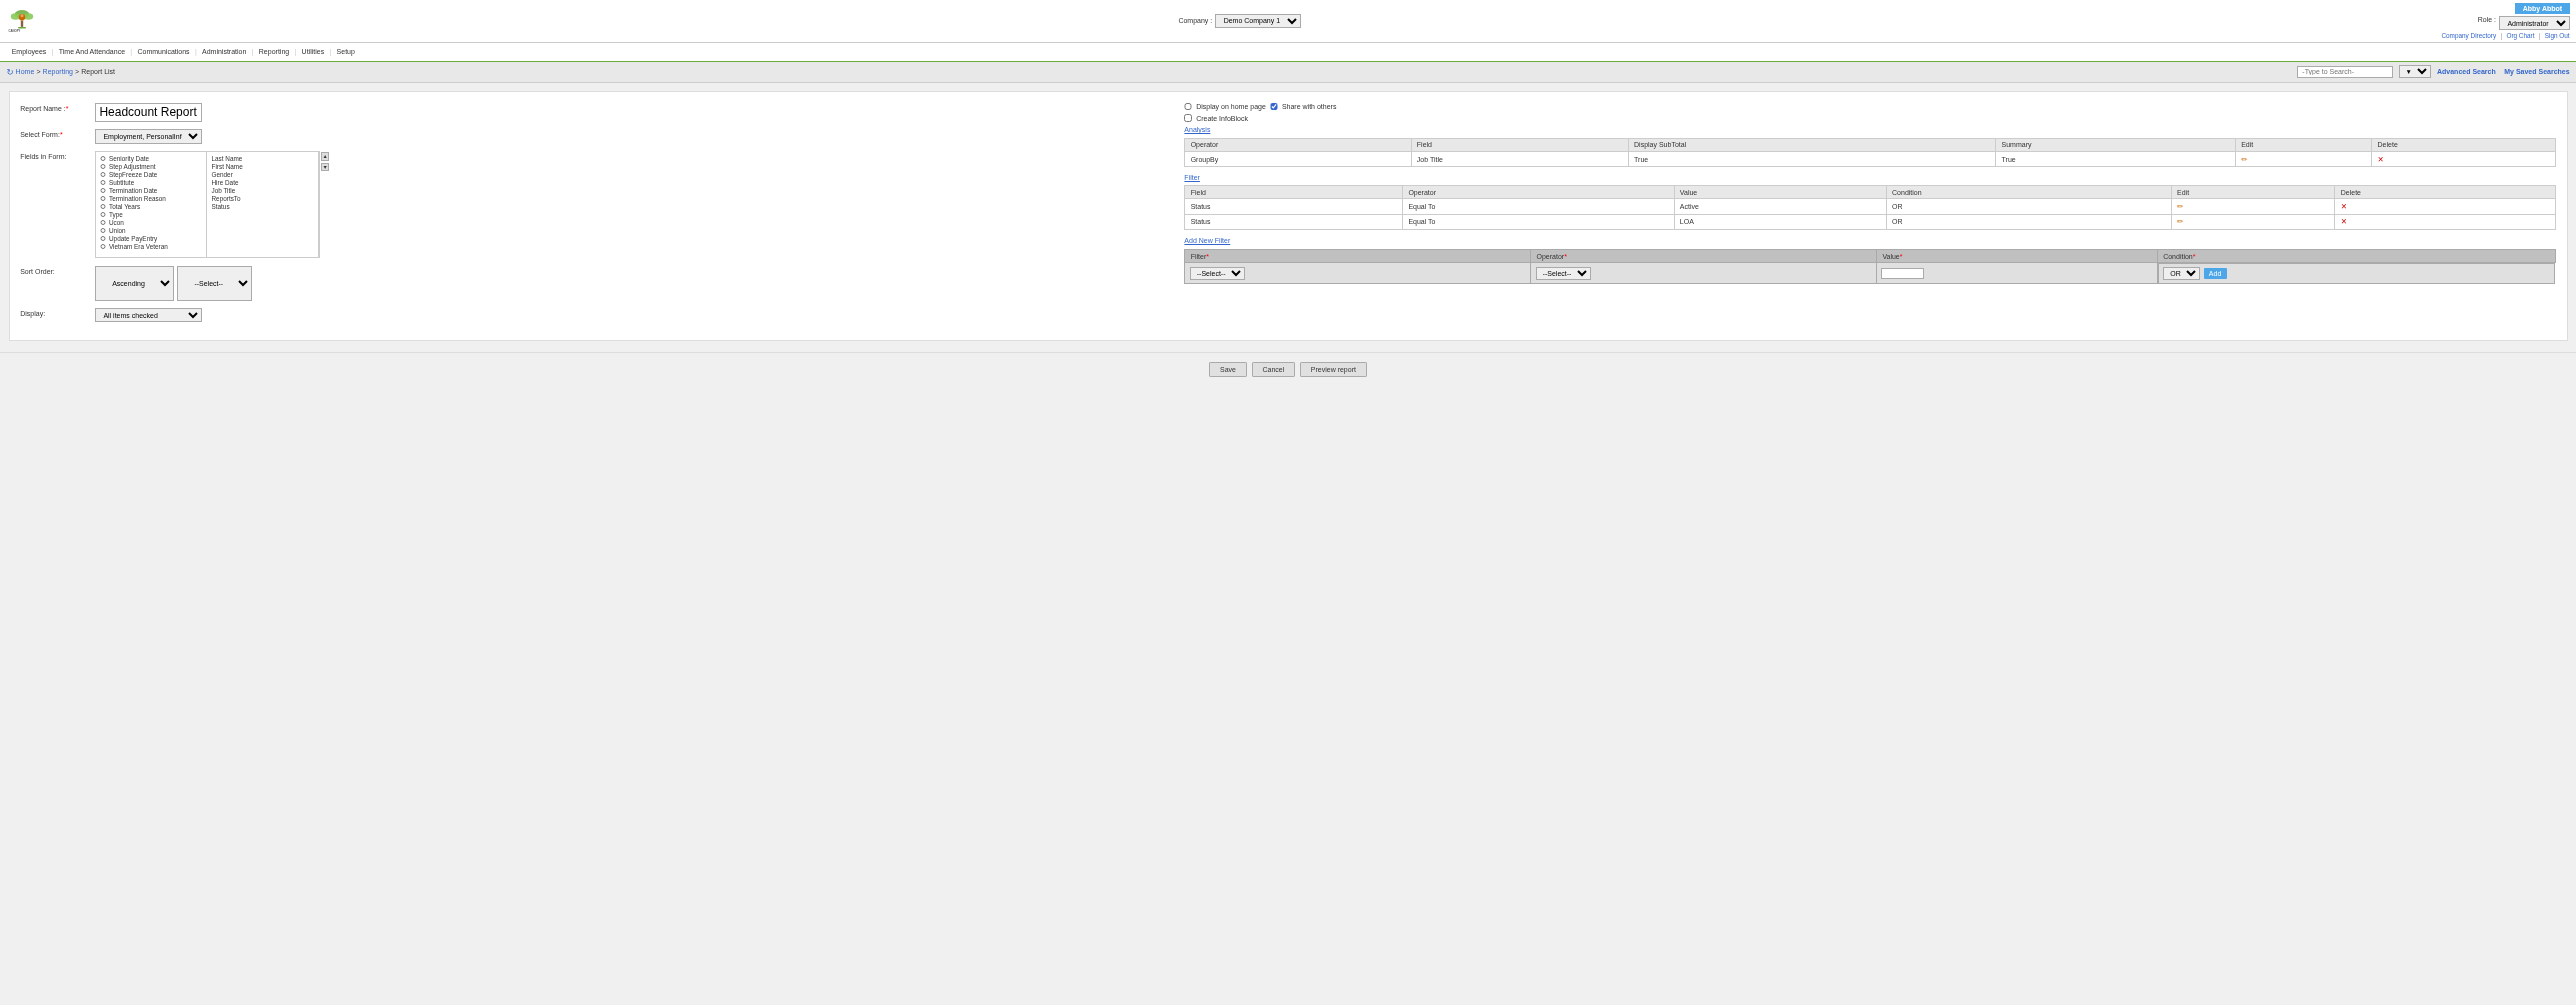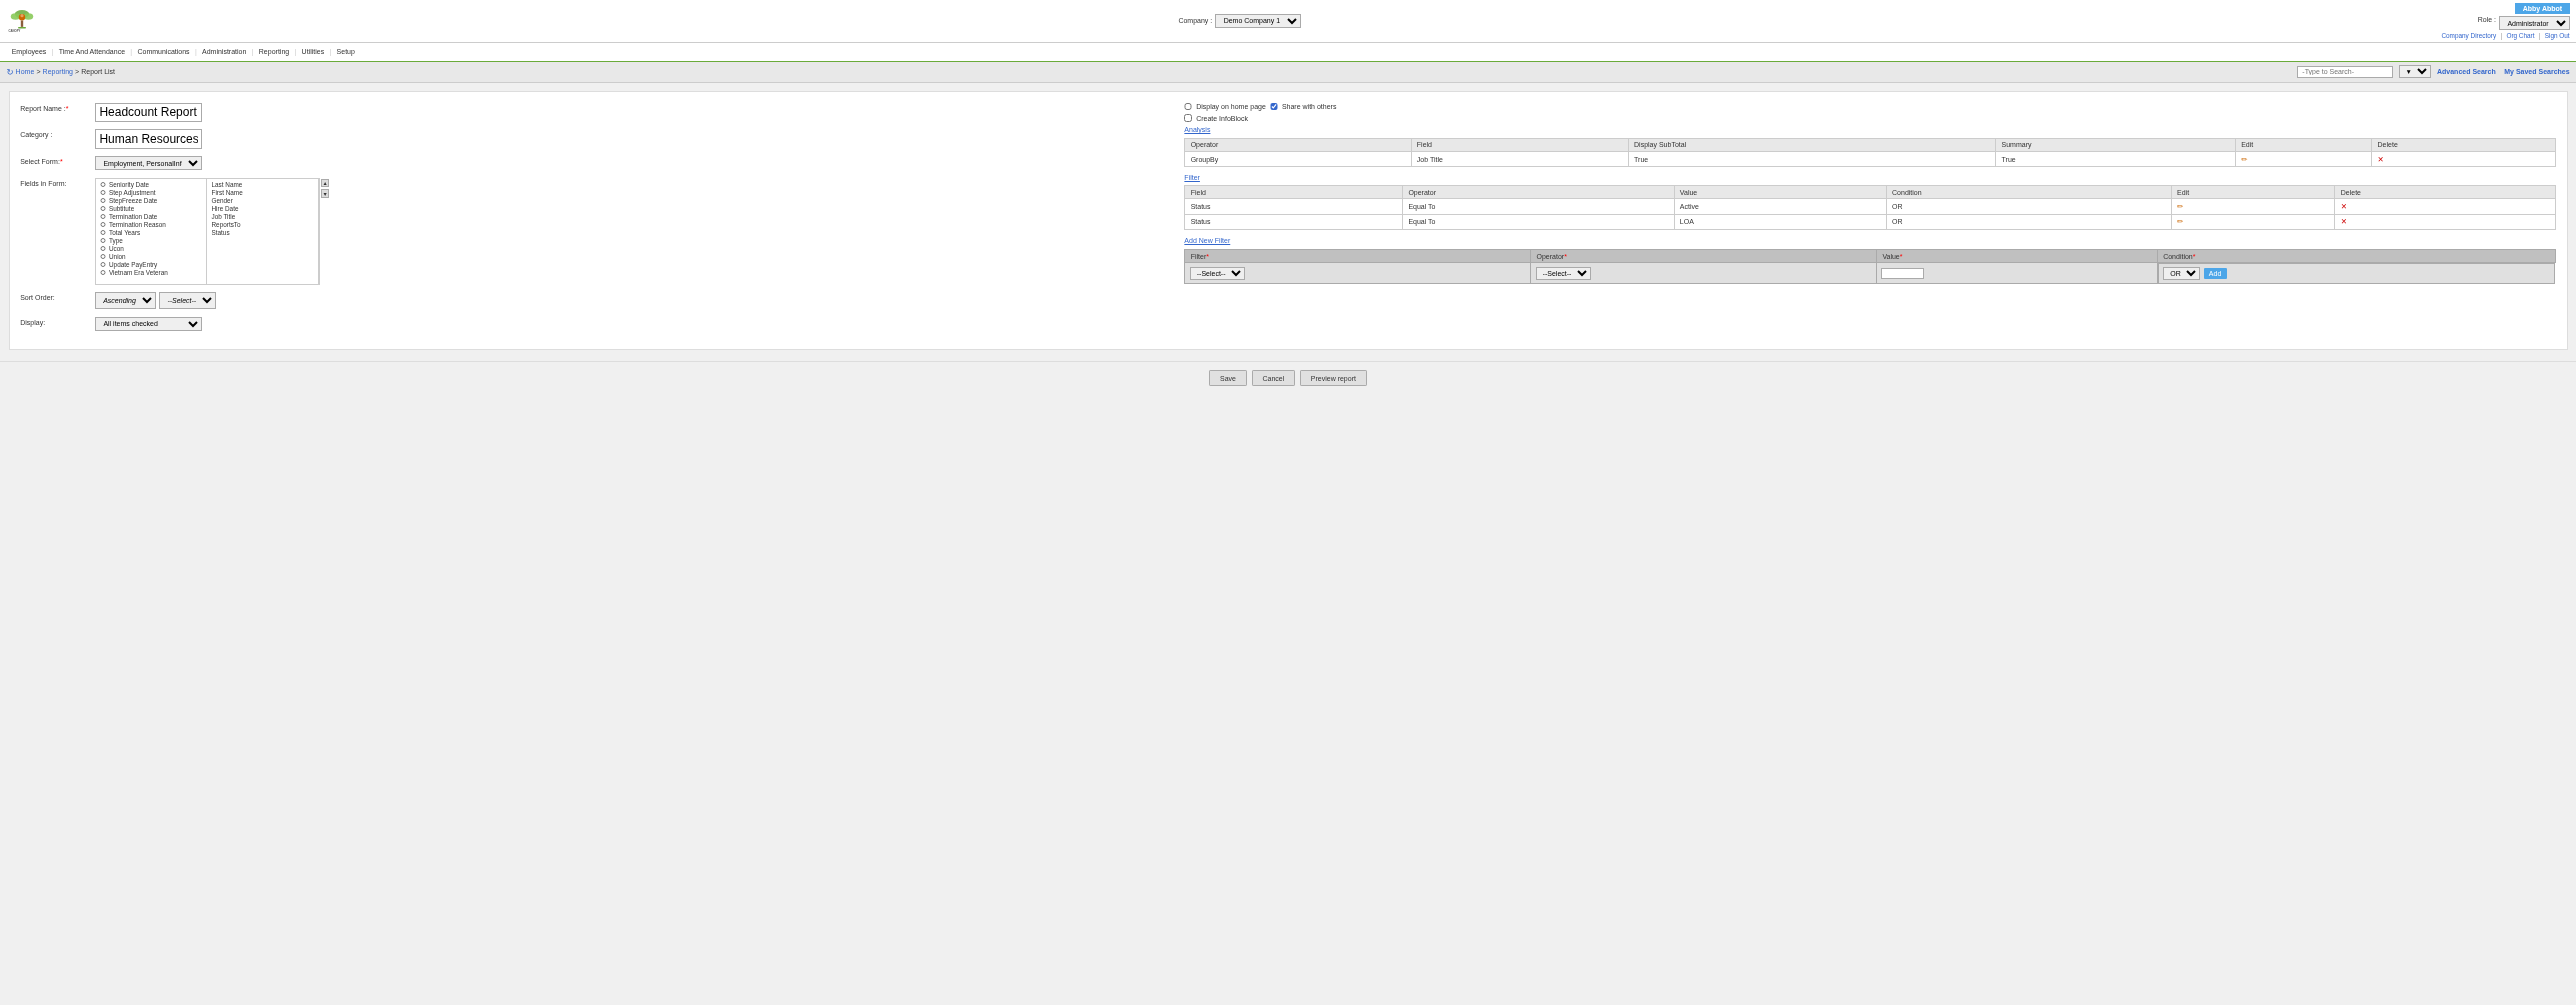--- a/index.html
+++ b/index.html
@@ -49,21 +49,21 @@
     #fields-container { display: flex; border: 0.5px solid #ccc; width: 224px; height: 107px; }
     #fields-left { width: 112px; border-right: 0.5px solid #ccc; overflow-y: auto; padding: 2.1px 0; }
     #fields-right { width: 112px; overflow-y: auto; padding: 2.1px 0; }
     .field-item { display: flex; align-items: center; padding: 0.5px 4.3px; font-size: 6.4px; cursor: pointer; white-space: nowrap; }
     .field-item input[type="checkbox"] { margin-right: 3.2px; width: 5.3px; height: 5.3px; }
     #fields-scrollbar { display: flex; flex-direction: column; justify-content: flex-start; align-items: center; width: 10.7px; border-left: 0.5px solid #ccc; padding: 1.1px; }
     #fields-scrollbar .scroll-btn { width: 8.5px; height: 8.5px; background: #ddd; border: 0.5px solid #aaa; cursor: pointer; display: flex; align-items: center; justify-content: center; font-size: 5.3px; }
 
     
     #sort-row { display: flex; gap: 3.2px; align-items: center; }
-    #sort-row select { border: 0.5px solid #aaa; padding: 3px; font-size: 7px; font-style: italic; }
+    #sort-row select { border: 0.5px solid #aaa; padding: 12px; font-size: 7px; }
 
     
     #content-wrapper { display: flex; gap: 0; }
     #left-panel { flex: 1; padding-right: 16px; }
     #right-panel { flex: 1.2; padding-left: 5.3px; }
 
     
     .checkbox-row { display: flex; align-items: center; gap: 4.3px; margin-bottom: 4.3px; font-size: 7px; }
     .checkbox-row input[type="checkbox"] { width: 7.5px; height: 7.5px; }
 
@@ -183,26 +183,20 @@
 
       <div class="form-row">
         <div class="form-label">
           <span>Report Name :</span><span style="color:red">*</span>
         </div>
         <div class="form-control">
           <input type="text" class="wide" value="Headcount Report" style="">
         </div>
       </div>
 
-      <div class="form-row">
-        <div class="form-label">Category :</div>
-        <div class="form-control">
-          <input type="text" class="wide" value="Human Resources" style="">
-        </div>
-      </div>
 
       <div class="form-row">
         <div class="form-label">
           <span>Select Form:</span><span style="color:red">*</span>
         </div>
         <div class="form-control">
           <select style="width:107px;">
             <option>Employment, PersonalInfo</option>
           </select>
         </div>

